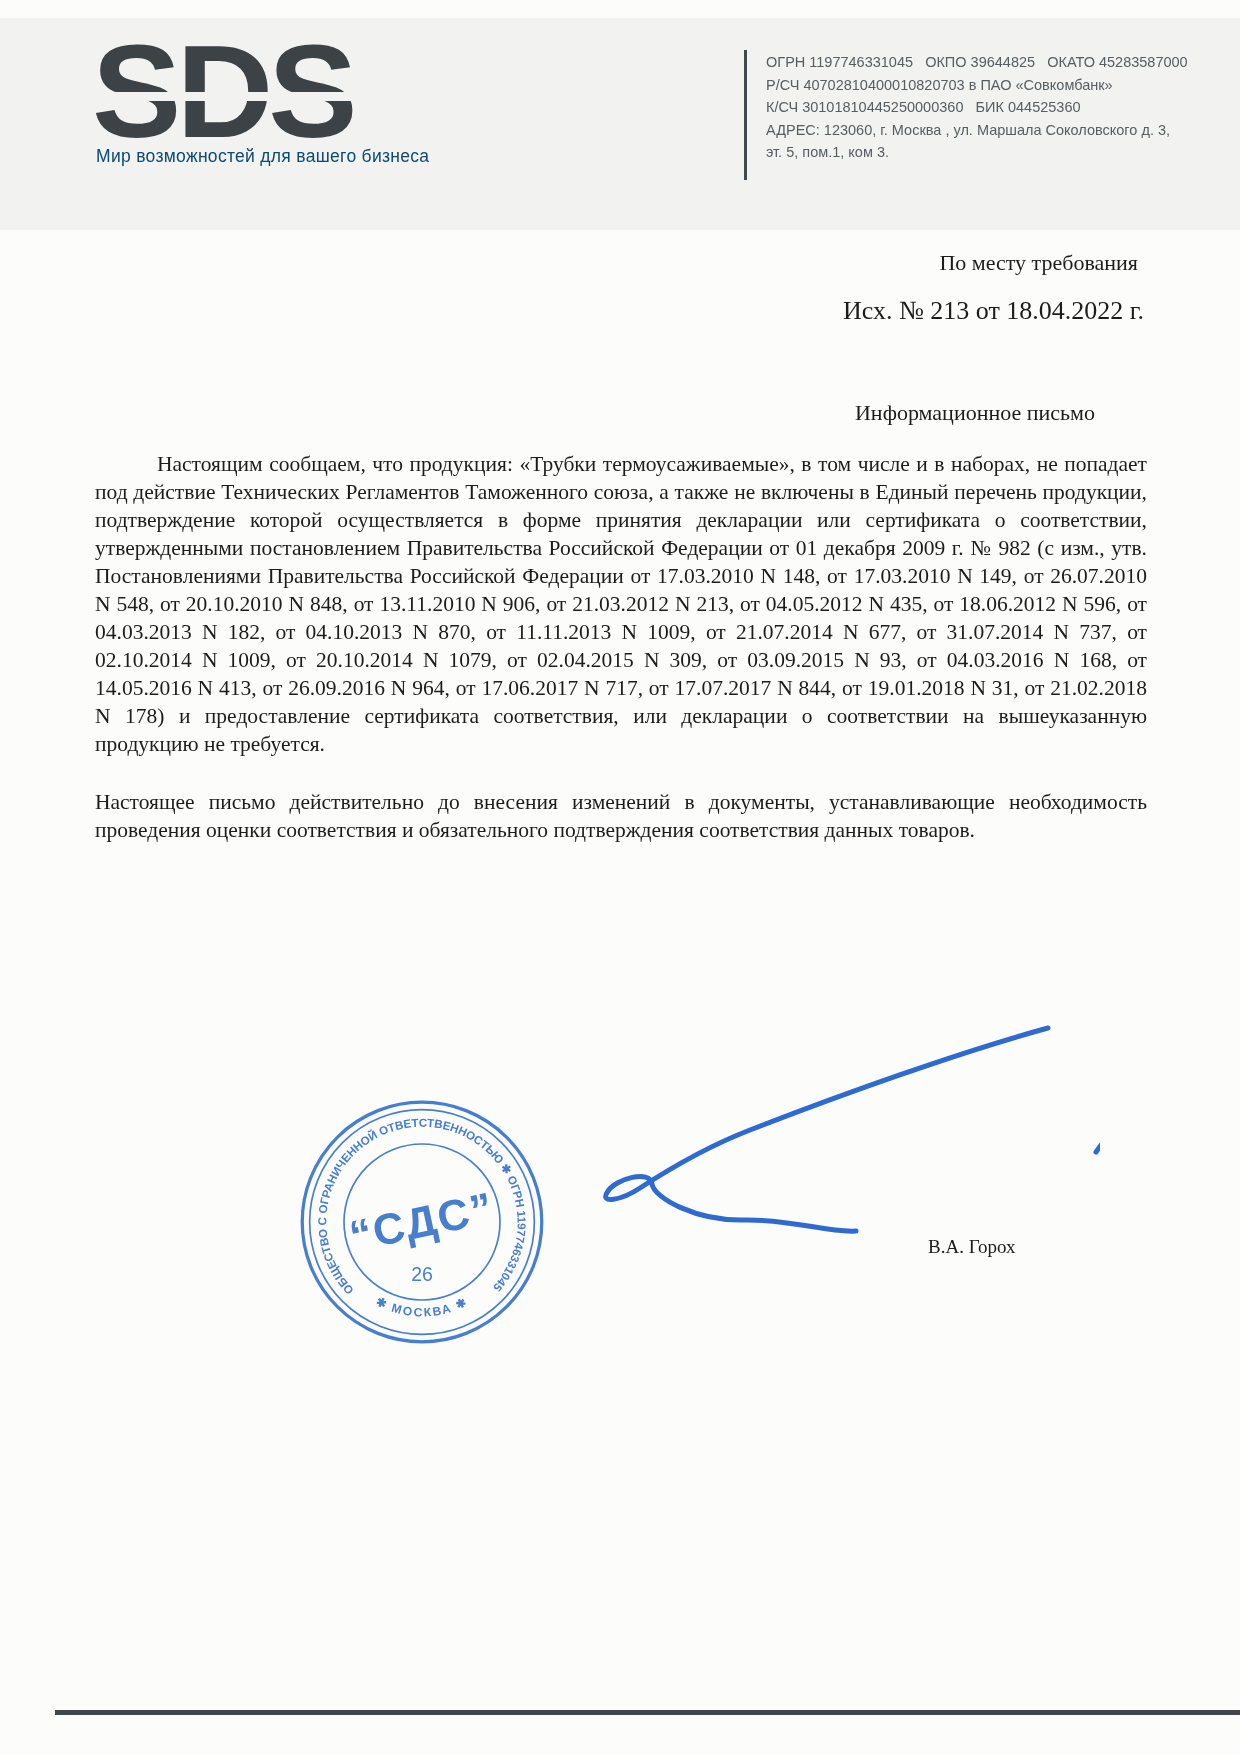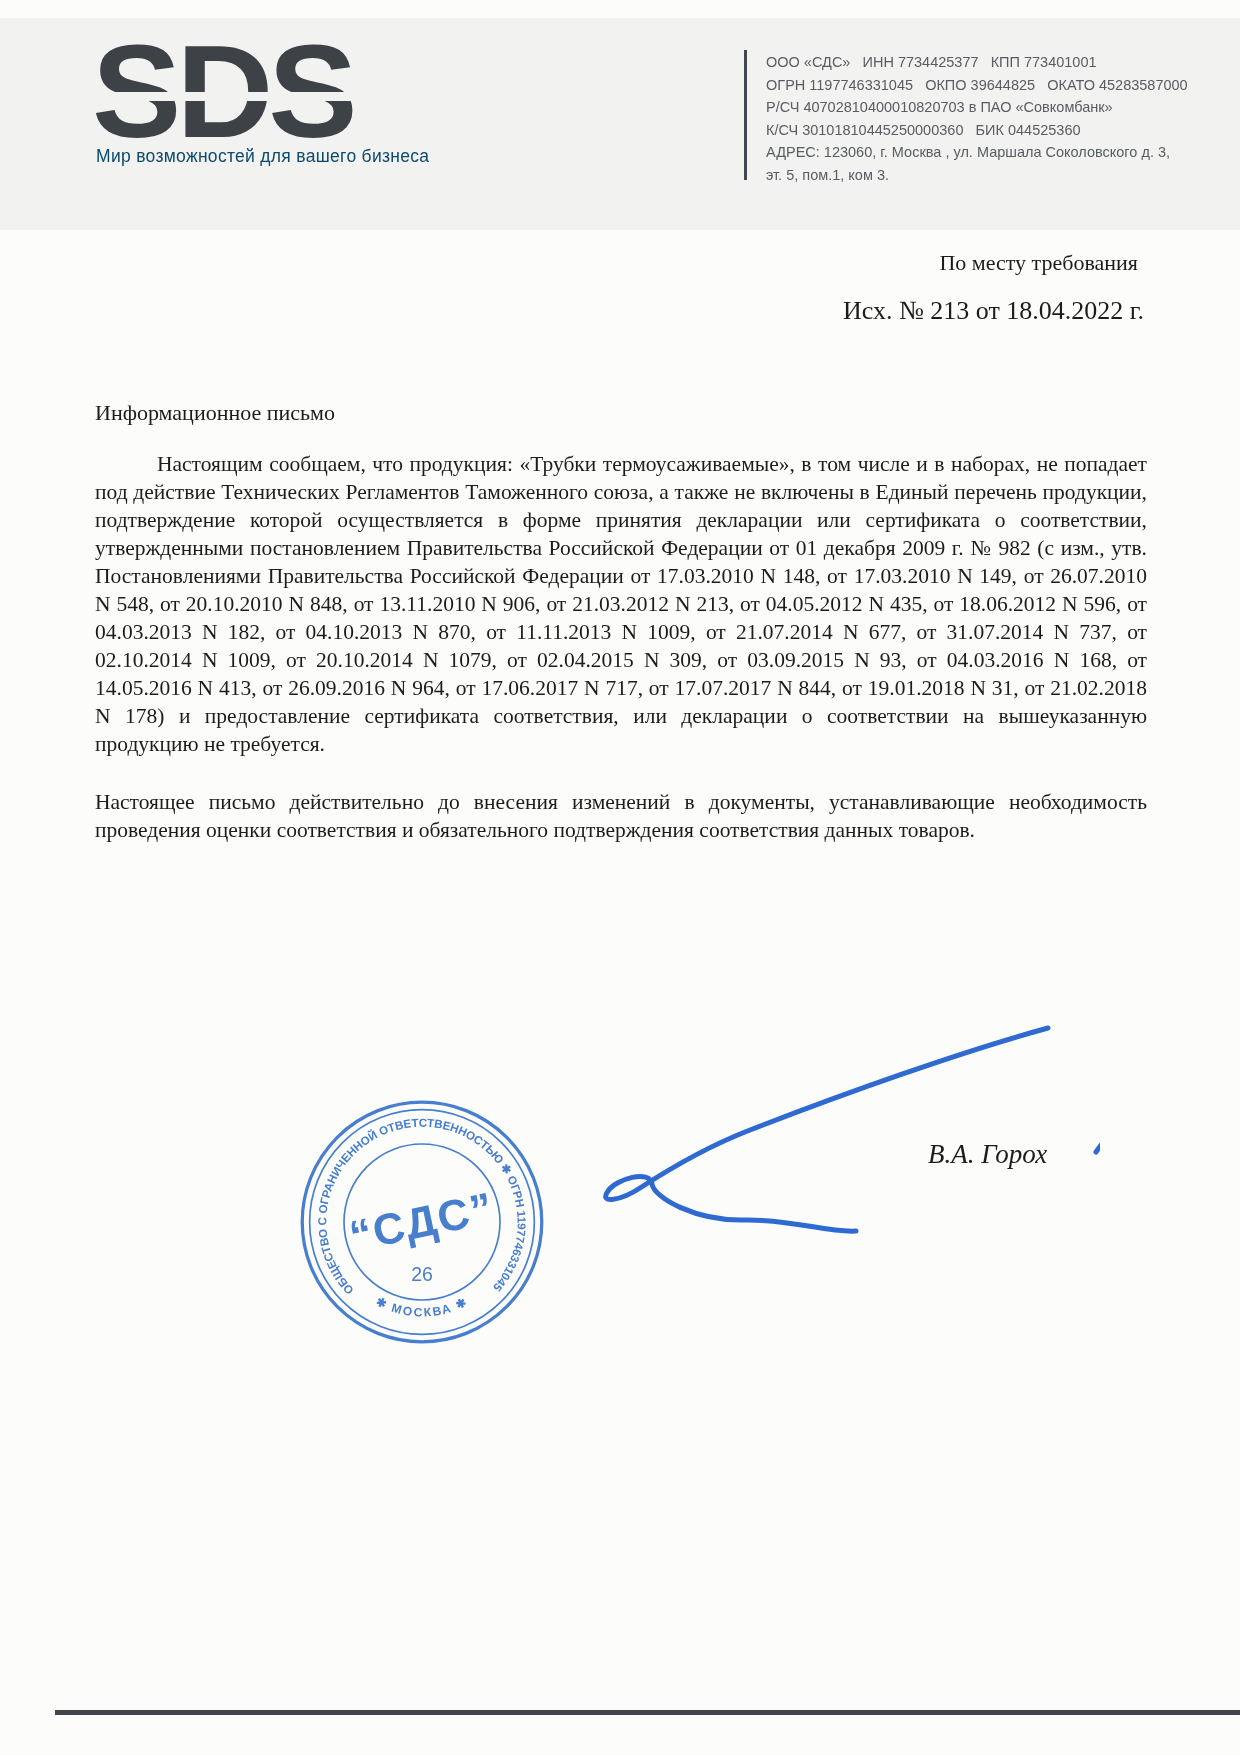--- a/index.html
+++ b/index.html
@@ -73,21 +73,21 @@
   }
   .ref-line {
     position: absolute;
     right: 96px; top: 296px;
     font-size: 26px;
   }
   .title {
     position: absolute;
     left: 95px; top: 400px;
     width: 1000px;
-    text-align: left;
+    text-align: right;
     font-size: 22px;
   }
 
   
   .para {
     position: absolute;
     left: 95px;
     width: 1052px;
     font-size: 21.5px;
     line-height: 28px;
@@ -98,23 +98,22 @@
 
   
   .sig-block {
     position: absolute;
     left: 95px; top: 1110px;
     font-size: 21.5px;
     line-height: 32.5px;
   }
   .sig-name {
     position: absolute;
-    left: 928px; top: 1139px;
-    font-size: 27px;
-    font-style: italic;
+    left: 928px; top: 1236px;
+    font-size: 19px;
   }
 
   .stamp {
     position: absolute;
     left: 292px; top: 1092px;
     width: 260px; height: 260px;
     opacity: 0.93;
     mix-blend-mode: multiply;
   }
   .stamp circle { fill: none; stroke: #3a76cf; }
@@ -148,21 +147,20 @@
 <div class="page">
 
   <div class="letterhead">
     <div class="logo">
       <div class="logo-text">SDS</div>
       <div class="logo-stripe"></div>
     </div>
     <div class="tagline">Мир возможностей для вашего бизнеса</div>
     <div class="lh-divider"></div>
     <div class="company-info">
-      <div class="ci-line">ООО «СДС»   ИНН 7734425377   КПП 773401001</div>
       <div class="ci-line">ОГРН 1197746331045   ОКПО 39644825   ОКАТО 45283587000</div>
       <div class="ci-line">Р/СЧ 40702810400010820703 в ПАО «Совкомбанк»</div>
       <div class="ci-line">К/СЧ 30101810445250000360   БИК 044525360</div>
       <div class="ci-line">АДРЕС: 123060, г. Москва , ул. Маршала Соколовского д. 3,</div>
       <div class="ci-line">эт. 5, пом.1, ком 3.</div>
     </div>
   </div>
 
   <div class="addressee">По месту требования</div>
   <div class="ref-line">Исх. № 213 от 18.04.2022 г.</div>

